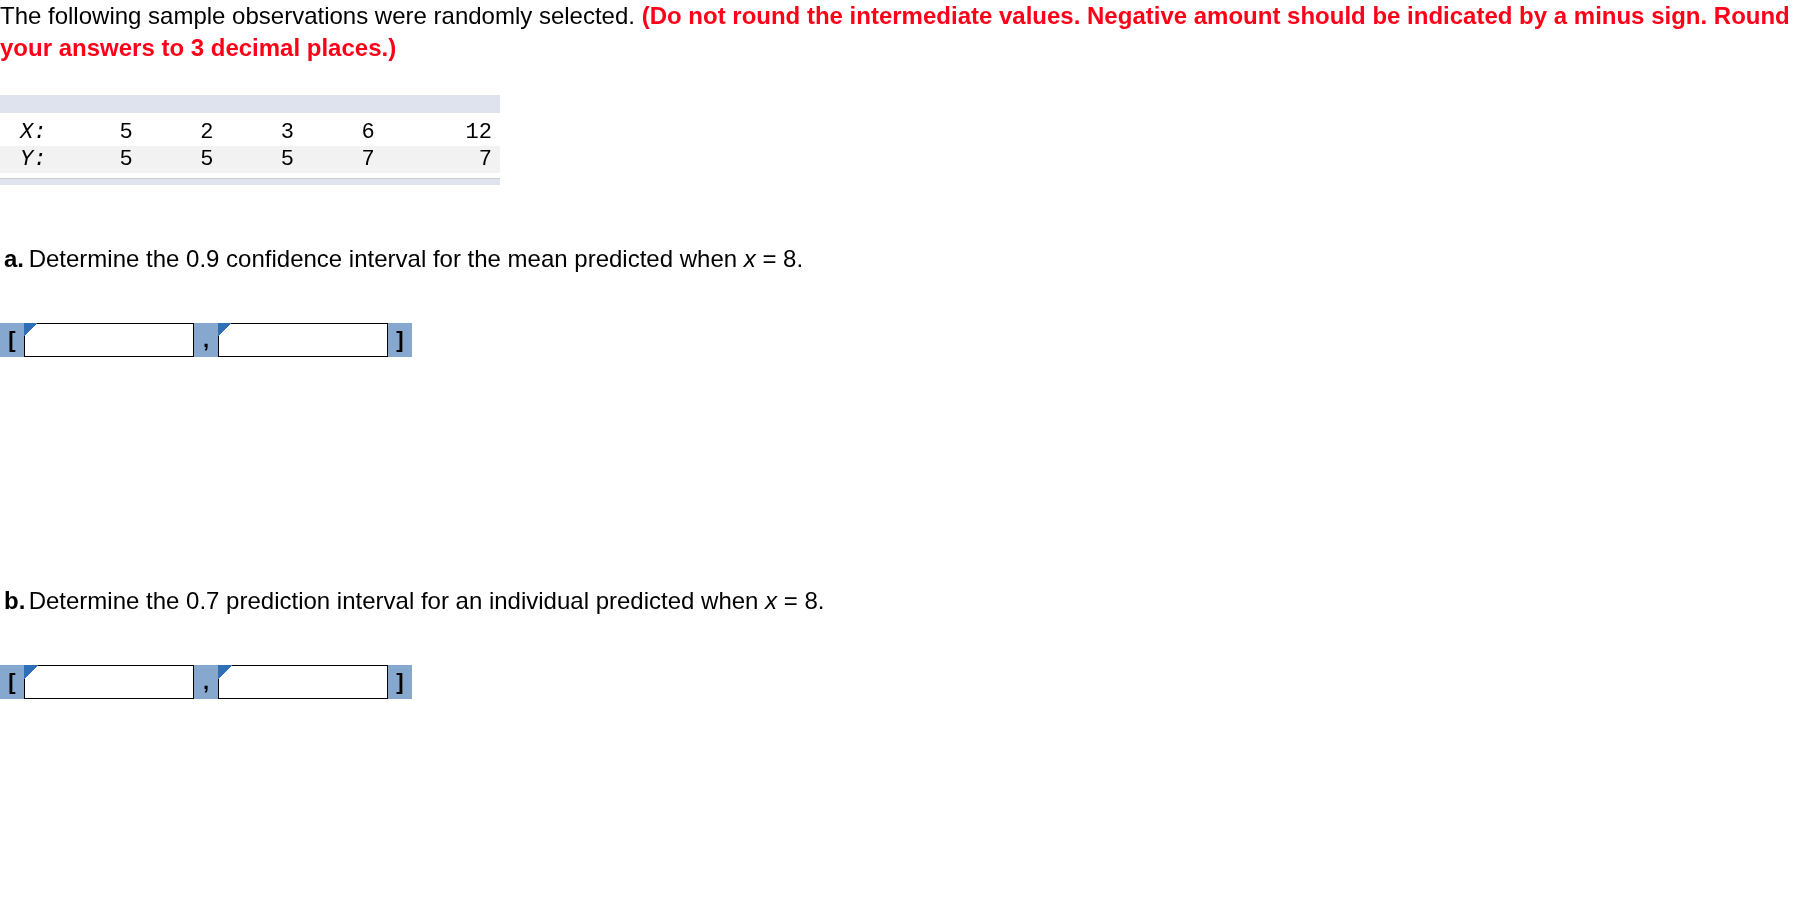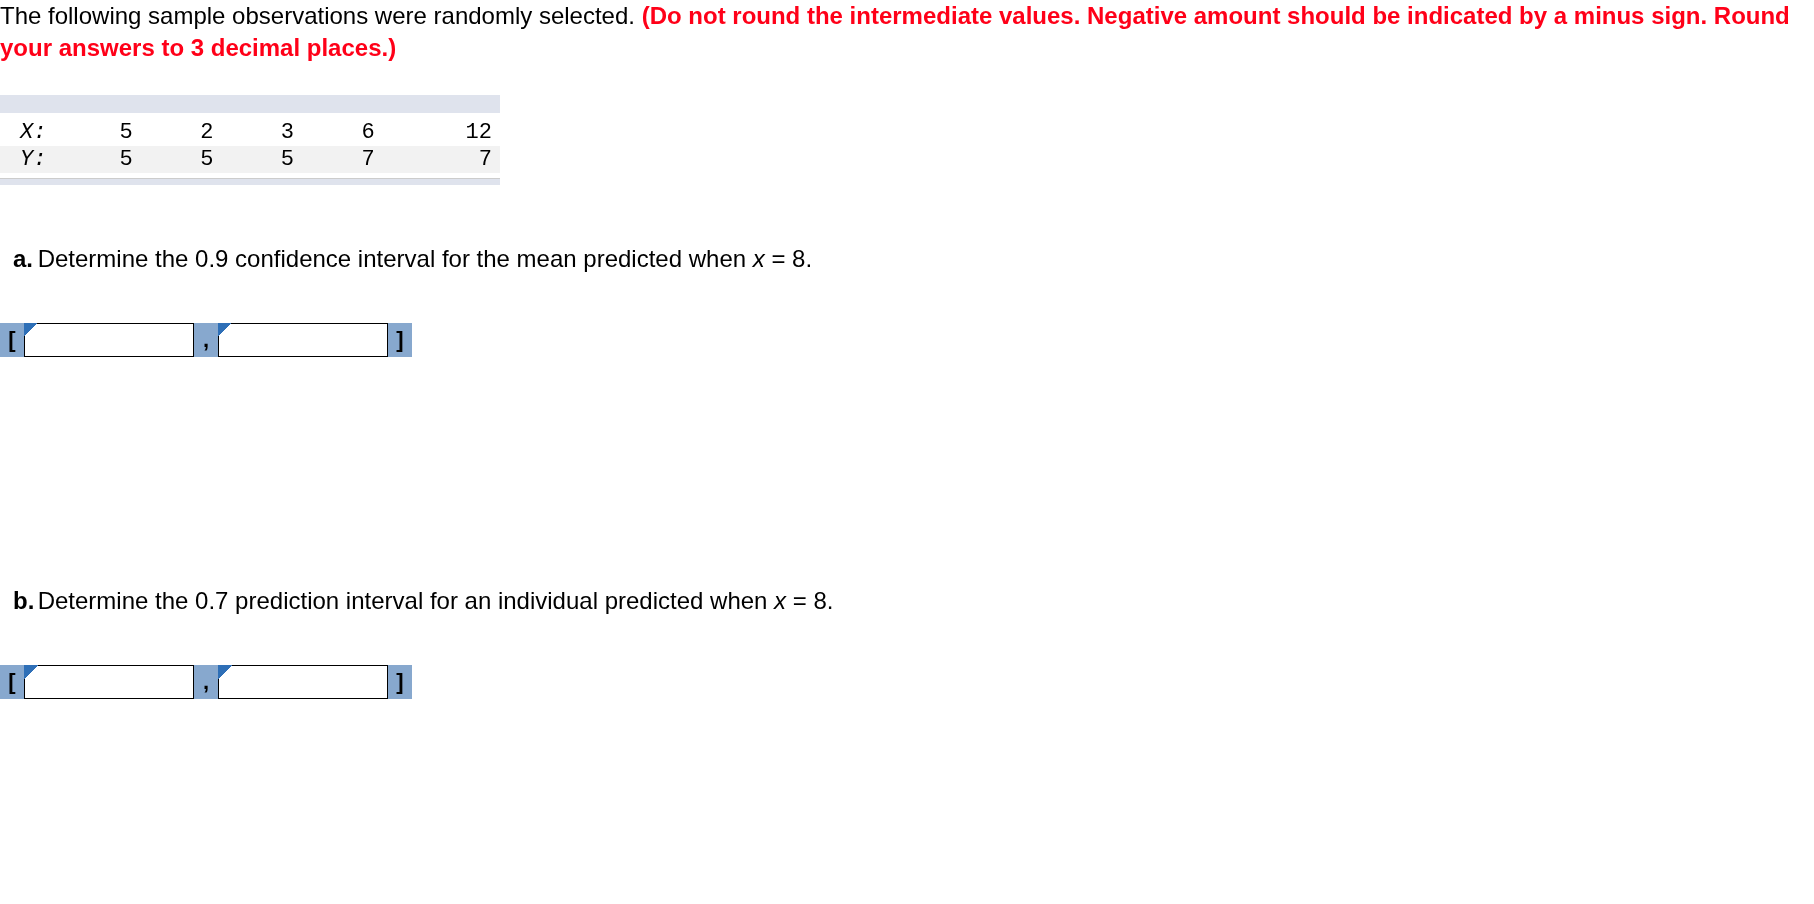--- a/index.html
+++ b/index.html
@@ -28,21 +28,21 @@
     font-size: 22px;
   }
   .data-table .header-row td { background: #dfe3ed; height: 18px; }
   .data-table td { padding: 1px 8px; text-align: right; }
   .data-table td.label { text-align: left; padding-left: 20px; font-style: italic; width: 60px; }
   .row-y td { background: #f2f2f2; }
   .row-x td { background: #ffffff; }
   .footer-row td { background: #dfe3ed; height: 6px; border-top: 1px solid #ccc; }
   .gap-row td { height: 6px; background: #fff; }
   .question {
-    margin: 40px 0 50px 13px;
+    margin: 40px 0 50px 4px;
   }
   .question .qlabel { font-weight: bold; display:inline-block; width: 18px; }
   .question .italic { font-style: italic; }
   .answer-row {
     display: flex;
     align-items: stretch;
     height: 34px;
     margin-bottom: 110px;
   }
   .bracket-cell, .comma-cell {

